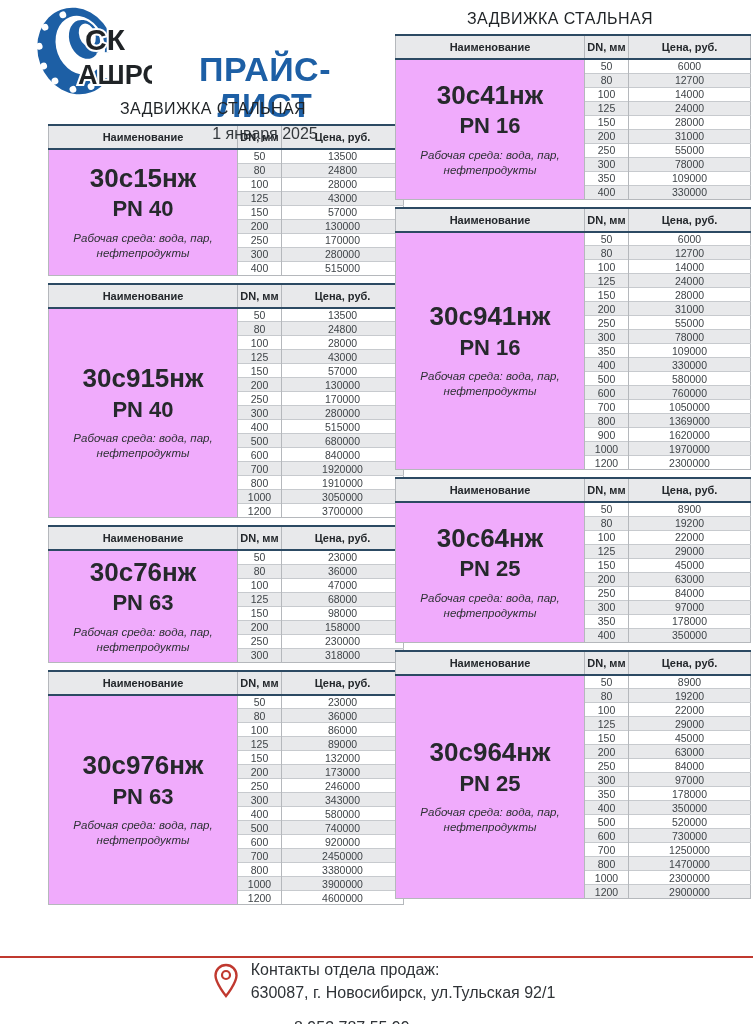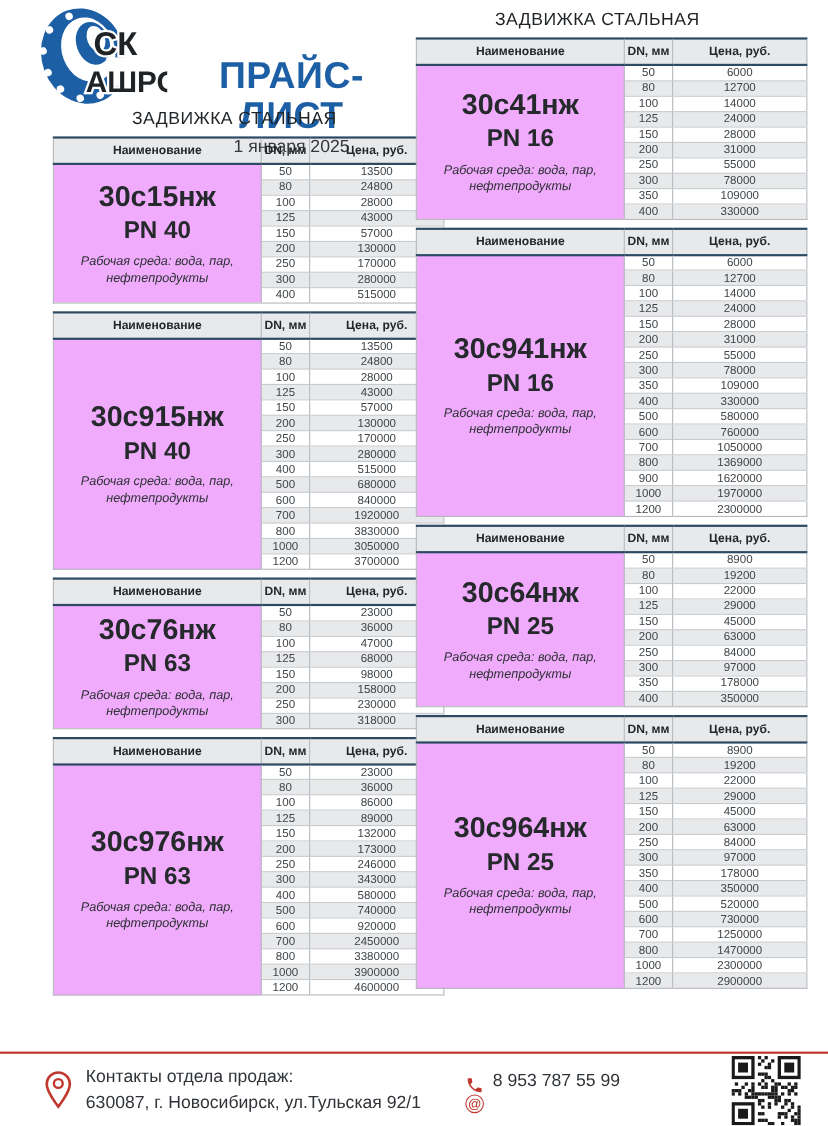--- a/index.html
+++ b/index.html
@@ -1,18 +1,18 @@
 <!DOCTYPE html>
 <html><head>
 <meta charset="utf-8">
 <style>
   * { box-sizing: border-box; margin: 0; padding: 0; }
   html, body { width: 753px; height: 1024px; overflow: hidden; background: #ffffff;
     font-family: "Liberation Sans", sans-serif; color: #2b2e31; }
-  .page { display: flex; gap: 0; padding: 4px 25px 0 30px; height: 956px; }
+  .page { display: flex; gap: 17px; padding: 4px 25px 0 30px; height: 956px; }
   .col-left { width: 348px; flex: none; }
   .col-right { width: 333px; flex: none; padding-top: 2px; }
 
   .header-row { display: flex; height: 94px; }
   .logo { width: 122px; flex: none; }
   .title-block { flex: 1; text-align: center; padding-top: 10px; margin-top: 38px; }
   .doc-title { color: #1d5fa5; font-size: 34px; font-weight: bold; letter-spacing: 0.5px; line-height: 1.05; }
   .doc-date { color: #33383c; font-size: 16px; margin-top: 2px; }
 
   .section-title { font-size: 16px; font-weight: normal; color: #1f2326; text-align: center;
@@ -34,21 +34,21 @@
     white-space: nowrap; overflow: hidden; }
   .price-table tbody tr:nth-child(even) td.cell { background: #e8e9eb; }
   .price-table tbody tr:nth-child(odd) td.cell { background: #ffffff; }
   .price-table td.name-cell { background: #f0abfc; vertical-align: middle; text-align: center;
     padding: 4px 6px; }
   .product-name { font-size: 26px; font-weight: bold; color: #26292c; line-height: 1.1; }
   .product-pn { font-size: 22px; font-weight: bold; color: #26292c; line-height: 1.15; margin-top: 4px; }
   .product-medium { font-style: italic; font-size: 11.5px; color: #2d3134; line-height: 1.3; margin-top: 9px; }
 
   footer { height: 68px; border-top: 2px solid #c0392f; display: flex; align-items: center;
-    padding: 0 25px 0 40px; gap: 12px; }
+    padding: 0 25px 0 40px; gap: 12px; flex-direction: column; }
   .contact-left { display: flex; align-items: center; gap: 12px; flex: 1; }
   .contact-lines { font-size: 16px; color: #2f3337; line-height: 1.45; }
   .contact-mid { width: 230px; flex: none; font-size: 16px; color: #2f3337; line-height: 1.5; }
   .contact-row { display: flex; align-items: flex-end; gap: 8px; }
   .at-icon { display: inline-flex; width: 17px; height: 17px; border: 1.6px solid #c0392f;
     border-radius: 50%; color: #c0392f; font-weight: bold; font-size: 12px;
     align-items: center; justify-content: center; flex: none; }
   .qr { width: 63px; height: 63px; flex: none; }
   .qr svg { width: 100%; height: 100%; }
 </style>
@@ -196,21 +196,21 @@
             <tr>
               <td class="cell dn-cell">600</td>
               <td class="cell price-cell">840000</td>
             </tr>
             <tr>
               <td class="cell dn-cell">700</td>
               <td class="cell price-cell">1920000</td>
             </tr>
             <tr>
               <td class="cell dn-cell">800</td>
-              <td class="cell price-cell">3830000</td>
+              <td class="cell price-cell">1910000</td>
             </tr>
             <tr>
               <td class="cell dn-cell">1000</td>
               <td class="cell price-cell">3050000</td>
             </tr>
             <tr>
               <td class="cell dn-cell">1200</td>
               <td class="cell price-cell">3700000</td>
             </tr>
           </tbody>

